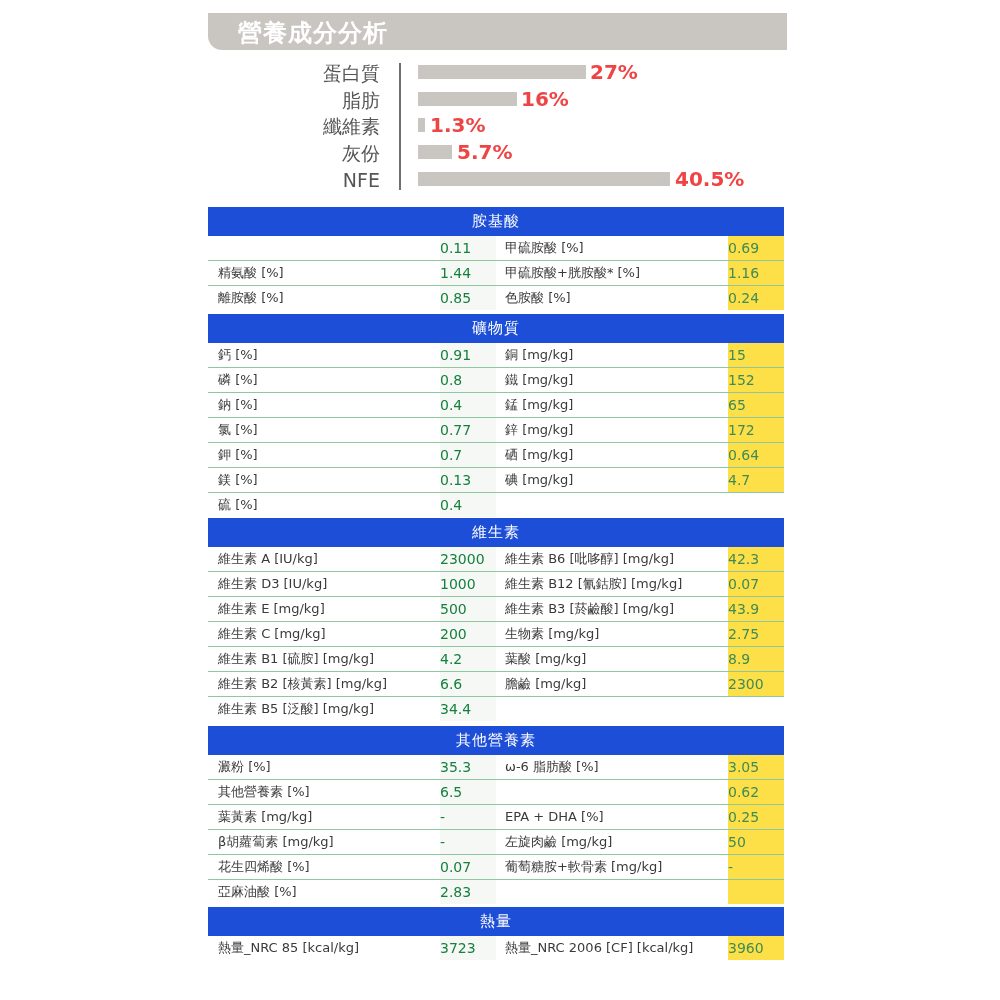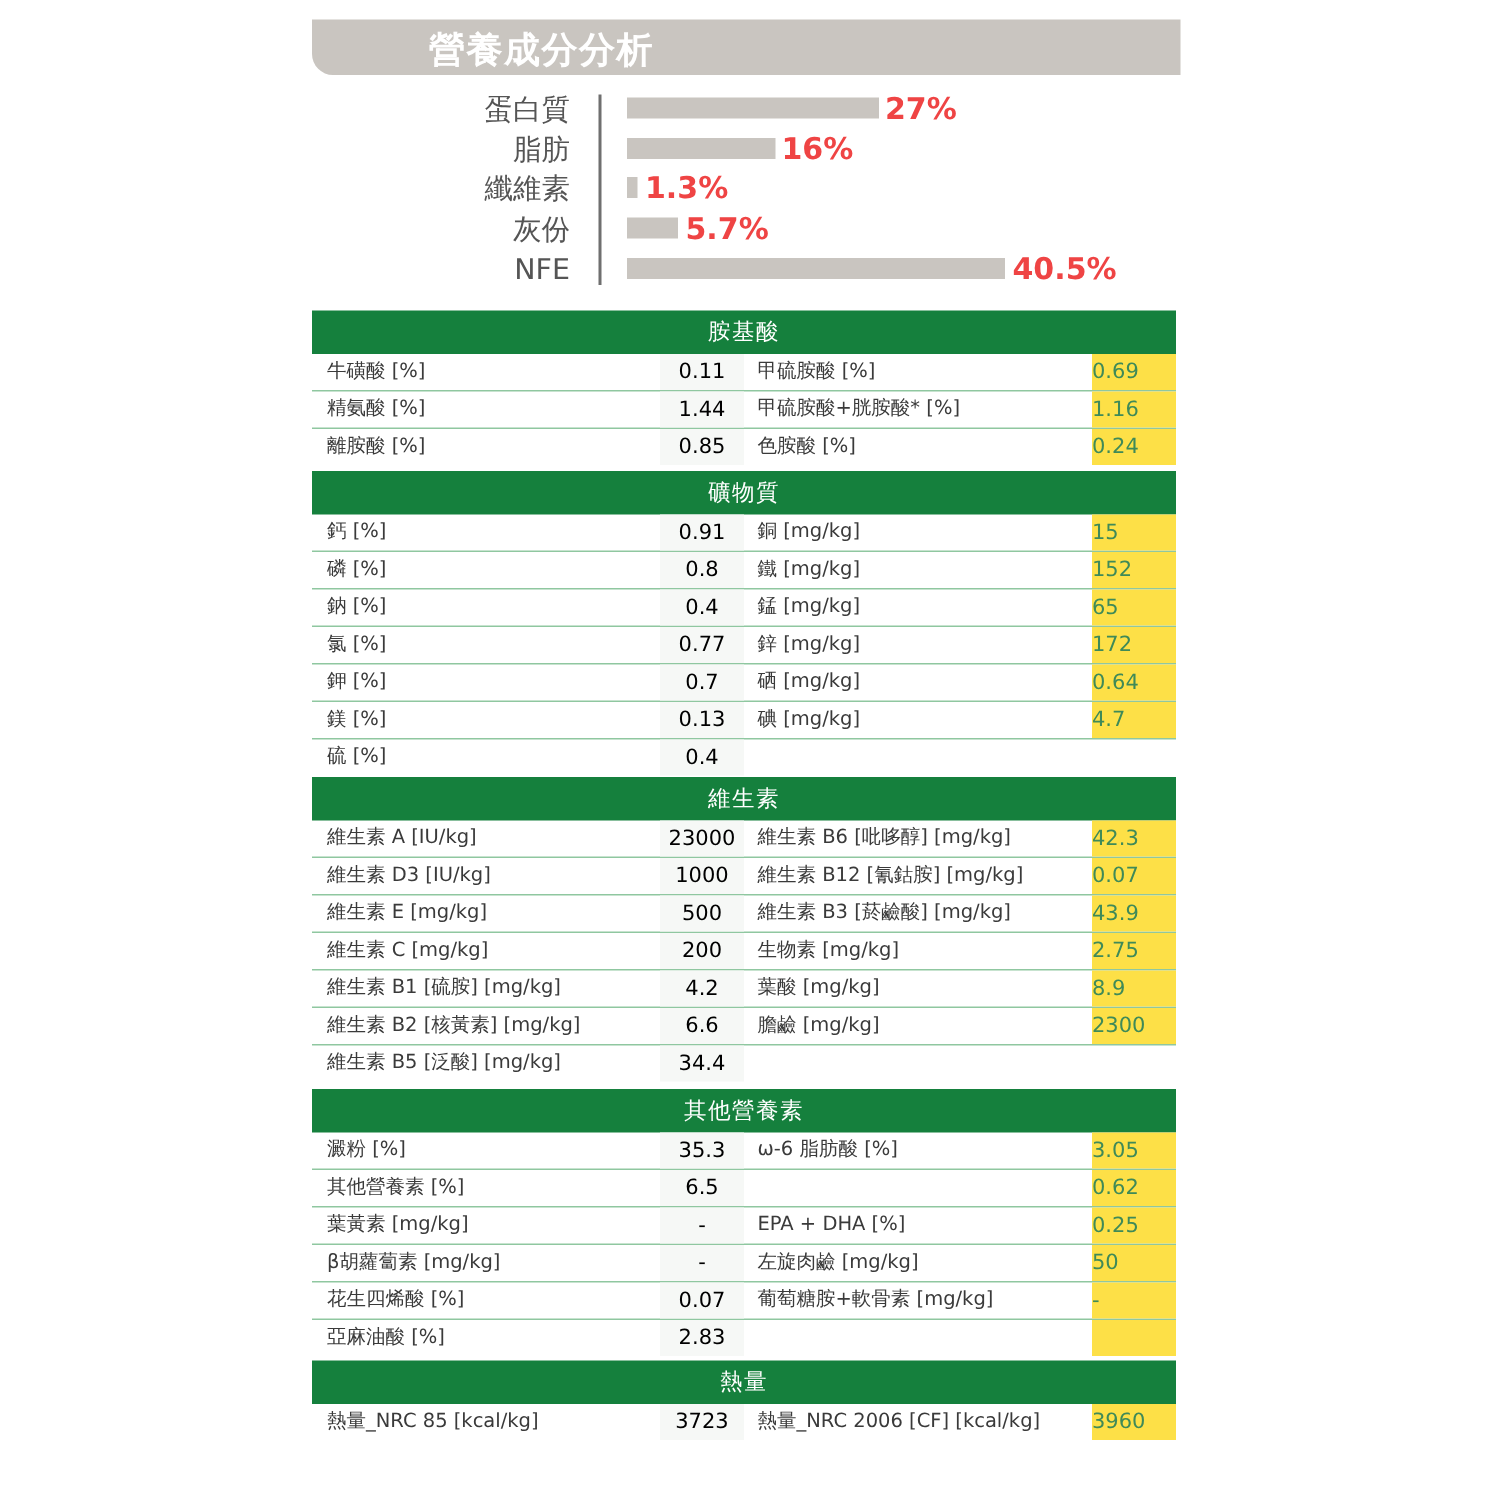--- a/index.html
+++ b/index.html
@@ -2,37 +2,37 @@
 <html><head>
 <meta charset="utf-8">
 <style>
   html, body { margin: 0; padding: 0; background: #ffffff; }
   body { width: 1000px; height: 1000px; position: relative; overflow: hidden;
          font-family: "DejaVu Sans", "Liberation Sans", sans-serif; color: #3a3a3a; }
 
   .title-bar { position: absolute; left: 208px; top: 13px; width: 579px; height: 37px;
                background: #c9c5c0; border-bottom-left-radius: 14px; }
   .title-bar .title { position: absolute; left: 30px; top: 4px; font-size: 24px; font-weight: bold;
-                      color: #ffffff; letter-spacing: 1px; margin-left: 48px; }
+                      color: #ffffff; letter-spacing: 1px; }
 
   .chart { position: absolute; left: 208px; top: 60px; width: 580px; height: 135px; }
   .chart .axis { position: absolute; left: 191px; top: 3px; width: 2px; height: 127px; background: #6f6f6f; }
   .chart .row { position: absolute; left: 0; height: 24px; width: 580px; }
   .chart .lbl { position: absolute; right: 408px; top: 0; font-size: 19px; color: #555; line-height: 24px; white-space: nowrap; }
   .chart .bar { position: absolute; left: 210px; top: 4px; height: 14px; background: #c9c5c0; }
   .chart .val { position: absolute; top: -1px; font-size: 20px; font-weight: bold; color: #ef4444; line-height: 24px; white-space: nowrap; }
 
   .section { position: absolute; left: 208px; width: 576px; }
-  .section .head { height: 29px; background: #15803d; color: #ffffff; text-align: center;
+  .section .head { height: 29px; background: #1d4ed8; color: #ffffff; text-align: center;
                    font-size: 15px; line-height: 29px; letter-spacing: 1px; }
   .section .trow { position: relative; height: 24px; border-bottom: 1px solid #8fc7a0; }
   .section .trow.last { border-bottom: none; }
   .cell { position: absolute; top: 0; height: 24px; line-height: 24px; font-size: 13px; white-space: nowrap; }
   .cell.l-label { left: 10px; width: 220px; color: #3a3a3a; }
-  .cell.l-val { left: 232px; width: 56px; text-align: center; background: #f6f8f6; color: #000000; font-size: 14px; }
+  .cell.l-val { left: 232px; width: 56px; background: #f6f8f6; color: #15803d; font-size: 14px; }
   .cell.r-label { left: 297px; width: 220px; color: #3a3a3a; }
   .cell.r-val { left: 520px; width: 56px; text-align: left; background: #fde047; color: #3f8a58; font-size: 14px; }
 </style>
 </head>
 <body>
 
 <div class="title-bar">
   <span class="title">營養成分分析</span>
 </div>
 
@@ -61,21 +61,20 @@
   <div class="row" style="top:108px">
     <span class="lbl">NFE</span>
     <div class="bar" style="width:252px"></div>
     <span class="val" style="left:467px">40.5%</span>
   </div>
 </div>
 
 <div class="section" style="top:207px">
   <div class="head">胺基酸</div>
   <div class="trow">
-    <span class="cell l-label">牛磺酸 [%]</span>
     <span class="cell l-val">0.11</span>
     <span class="cell r-label">甲硫胺酸 [%]</span>
     <span class="cell r-val">0.69</span>
   </div>
   <div class="trow">
     <span class="cell l-label">精氨酸 [%]</span>
     <span class="cell l-val">1.44</span>
     <span class="cell r-label">甲硫胺酸+胱胺酸* [%]</span>
     <span class="cell r-val">1.16</span>
   </div>

